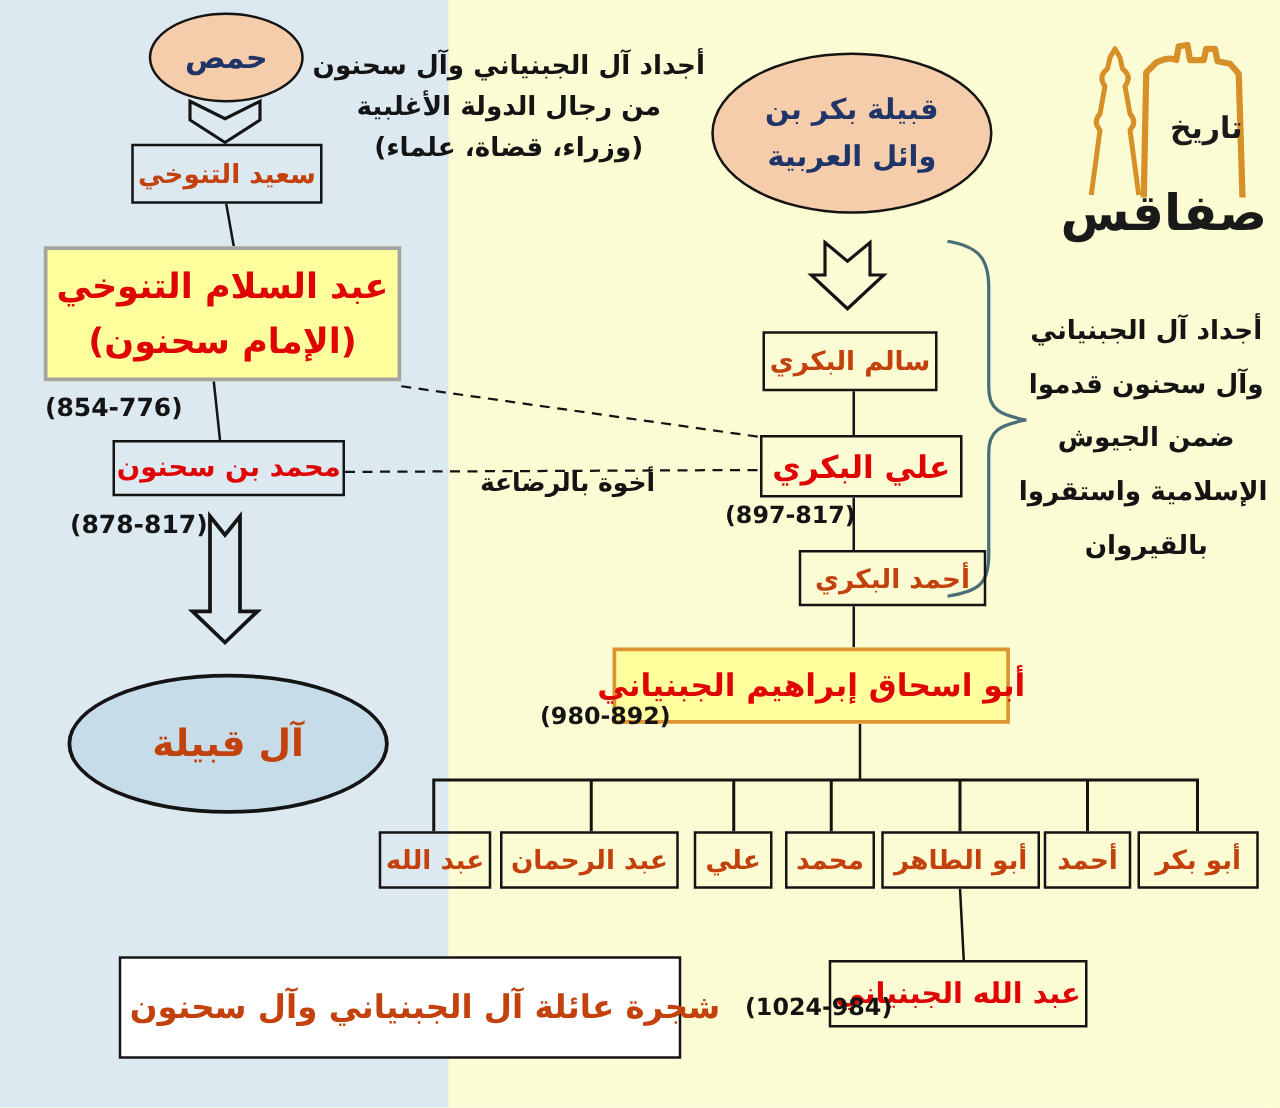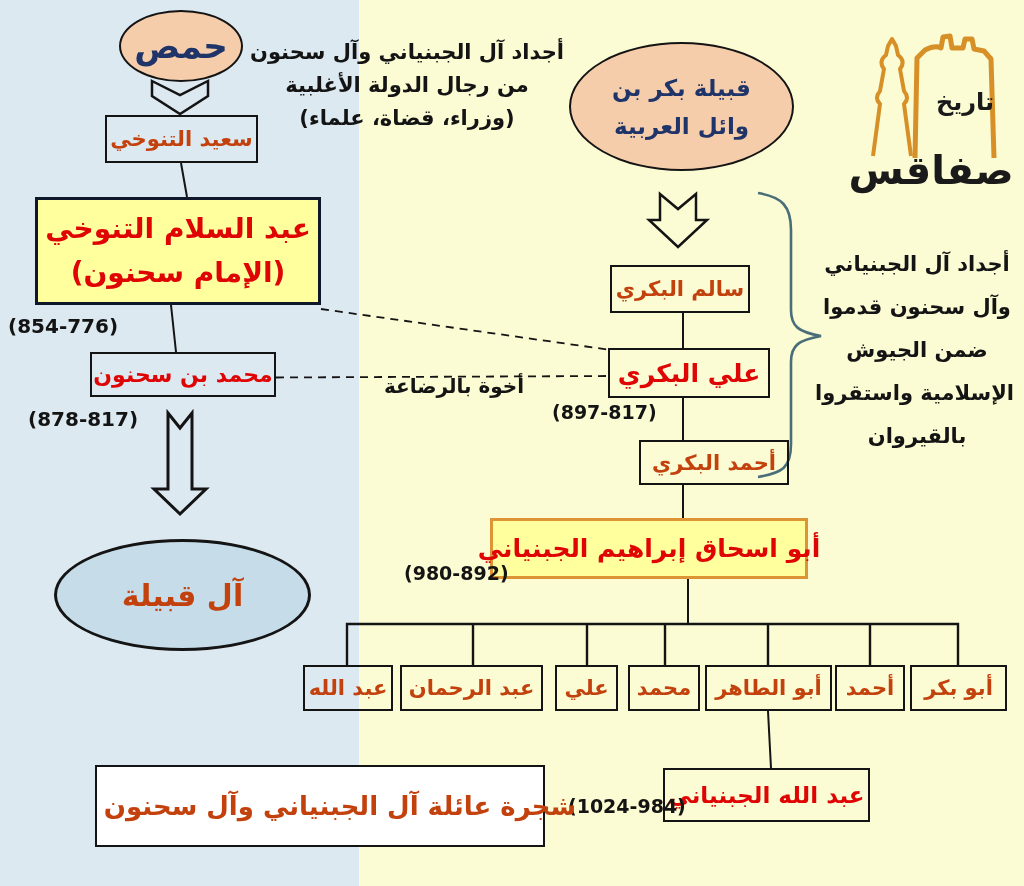--- a/index.html
+++ b/index.html
@@ -7,21 +7,21 @@
   #canvas{position:relative;width:1024px;height:886px;overflow:hidden;background:#fbfbd4;}
   .bg{position:absolute;top:0;height:886px;z-index:0;}
   #connectors{position:absolute;top:0;left:0;z-index:1;pointer-events:none;}
   .node{position:absolute;z-index:2;border:2px solid #141414;display:flex;flex-direction:column;
         align-items:center;justify-content:center;font-weight:bold;color:#c2410c;text-align:center;
         box-sizing:border-box;direction:rtl;white-space:nowrap;}
   .ellipse{border-radius:50%;}
   .red-text{color:#df0505;}
   .navy-text{color:#1f3468;}
   .yellow-fill{background:#ffff9d;}
-  .date{position:absolute;z-index:2;font-weight:bold;color:#141414;direction:ltr;unicode-bidi:isolate;}
+  .date{position:absolute;z-index:2;font-weight:bold;color:#141414;direction:ltr;unicode-bidi:isolate;margin-left:28px;}
   .note{position:absolute;z-index:2;font-weight:bold;color:#141414;text-align:center;direction:rtl;}
   .note div{white-space:nowrap;}
   #title-box{font-size:26px;background:#ffffff;}
   #logo{position:absolute;z-index:2;}
 </style>
 </head>
 <body>
 
 <div id="canvas">
 
@@ -54,25 +54,25 @@
   <div class="note" style="left:820px;top:243px;width:194px;font-size:21px;line-height:43px;">
     <div>أجداد آل الجبنياني</div>
     <div>وآل سحنون قدموا</div>
     <div>ضمن الجيوش</div>
     <div>الإسلامية واستقروا</div>
     <div>بالقيروان</div>
   </div>
 
   <div class="note" style="left:383px;top:374px;width:142px;font-size:20px;">أخوة بالرضاعة</div>
 
-  <div class="node ellipse navy-text" style="left:119px;top:10px;width:124px;height:72px;background:#f6cdaa;font-size:34px;border-width:2.5px;">حمص</div>
+  <div class="node ellipse navy-text" style="left:119px;top:10px;width:124px;height:72px;background:#f6cdaa;font-size:24px;border-width:2.5px;">حمص</div>
 
   <div class="node" style="left:105px;top:115px;width:153px;height:48px;font-size:21px;">سعيد التنوخي</div>
 
-  <div class="node yellow-fill red-text" style="left:35px;top:197px;width:286px;height:108px;font-size:28px;line-height:44px;border:3px solid #0f172a;">
+  <div class="node yellow-fill red-text" style="left:35px;top:197px;width:286px;height:108px;font-size:28px;line-height:44px;border:3px solid #a3a3a3;">
     <div>عبد السلام التنوخي</div>
     <div>(الإمام سحنون)</div>
   </div>
   <div class="date" style="left:8px;top:314px;font-size:20px;">(854-776)</div>
 
   <div class="node red-text" style="left:90px;top:352px;width:186px;height:45px;font-size:22px;">محمد بن سحنون</div>
   <div class="date" style="left:28px;top:407px;font-size:20px;">(878-817)</div>
 
   <div class="node ellipse" style="left:54px;top:539px;width:257px;height:112px;background:#c6dde9;font-size:30px;border-width:3px;">آل قبيلة</div>
 

